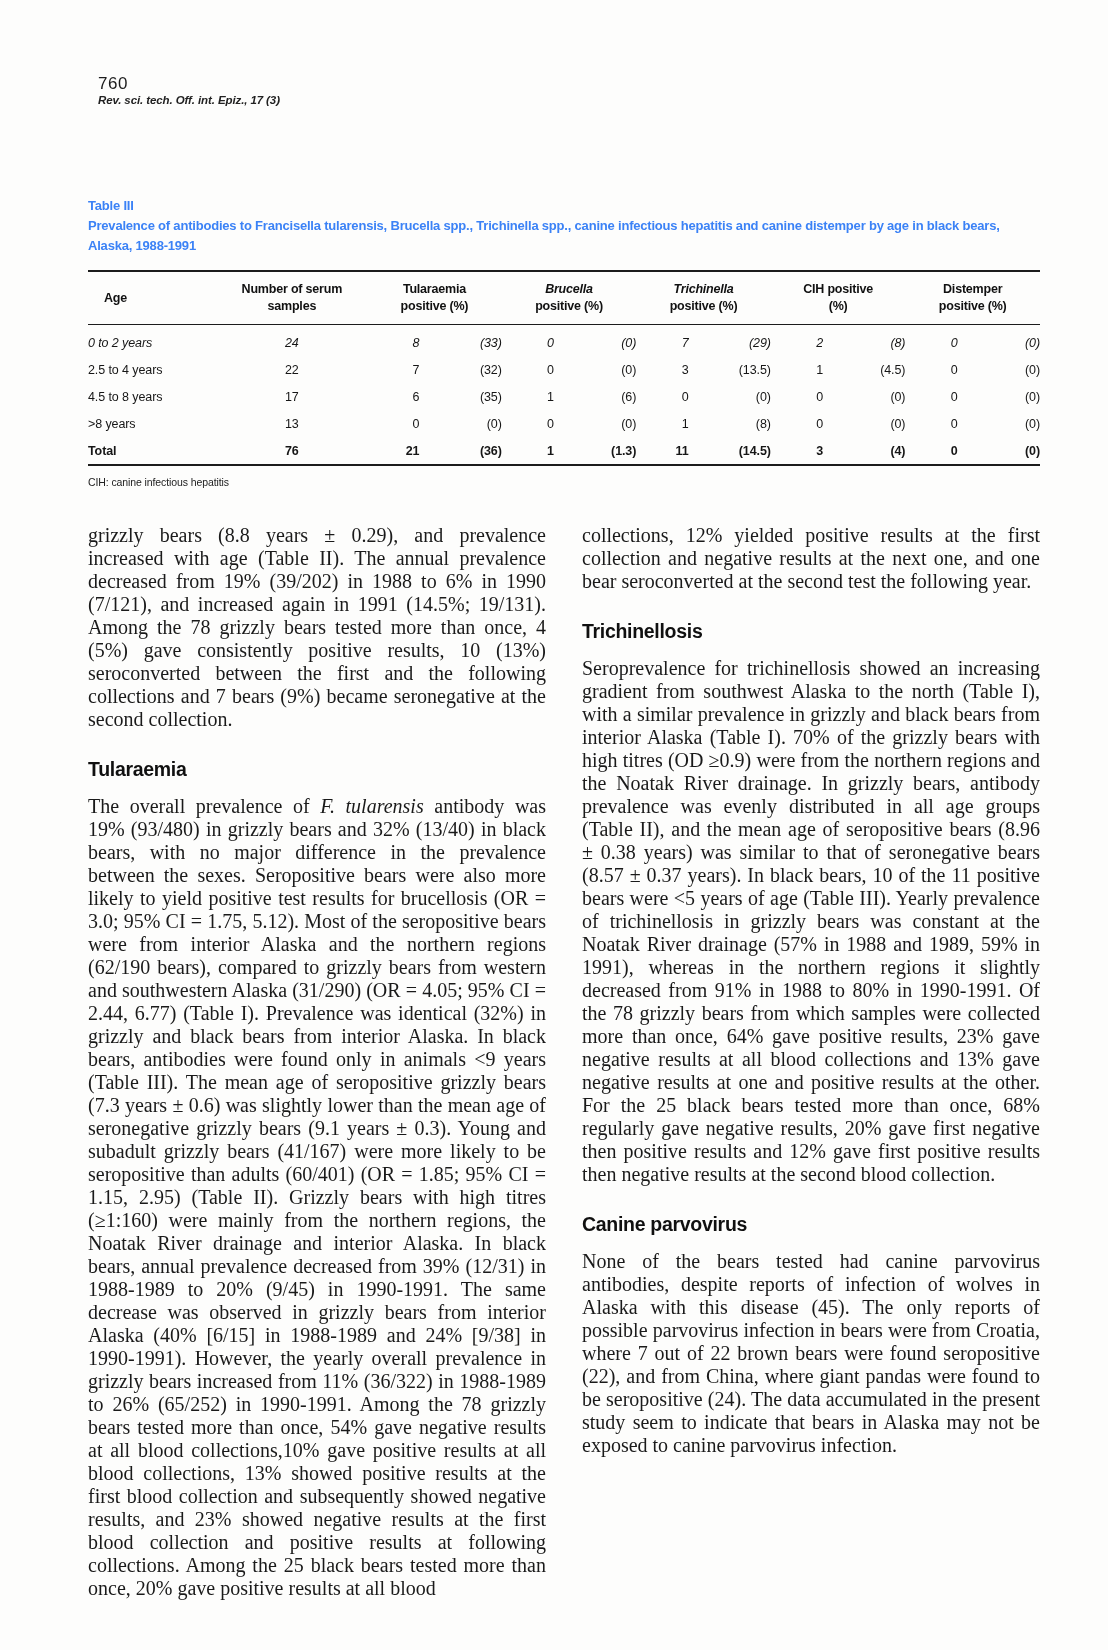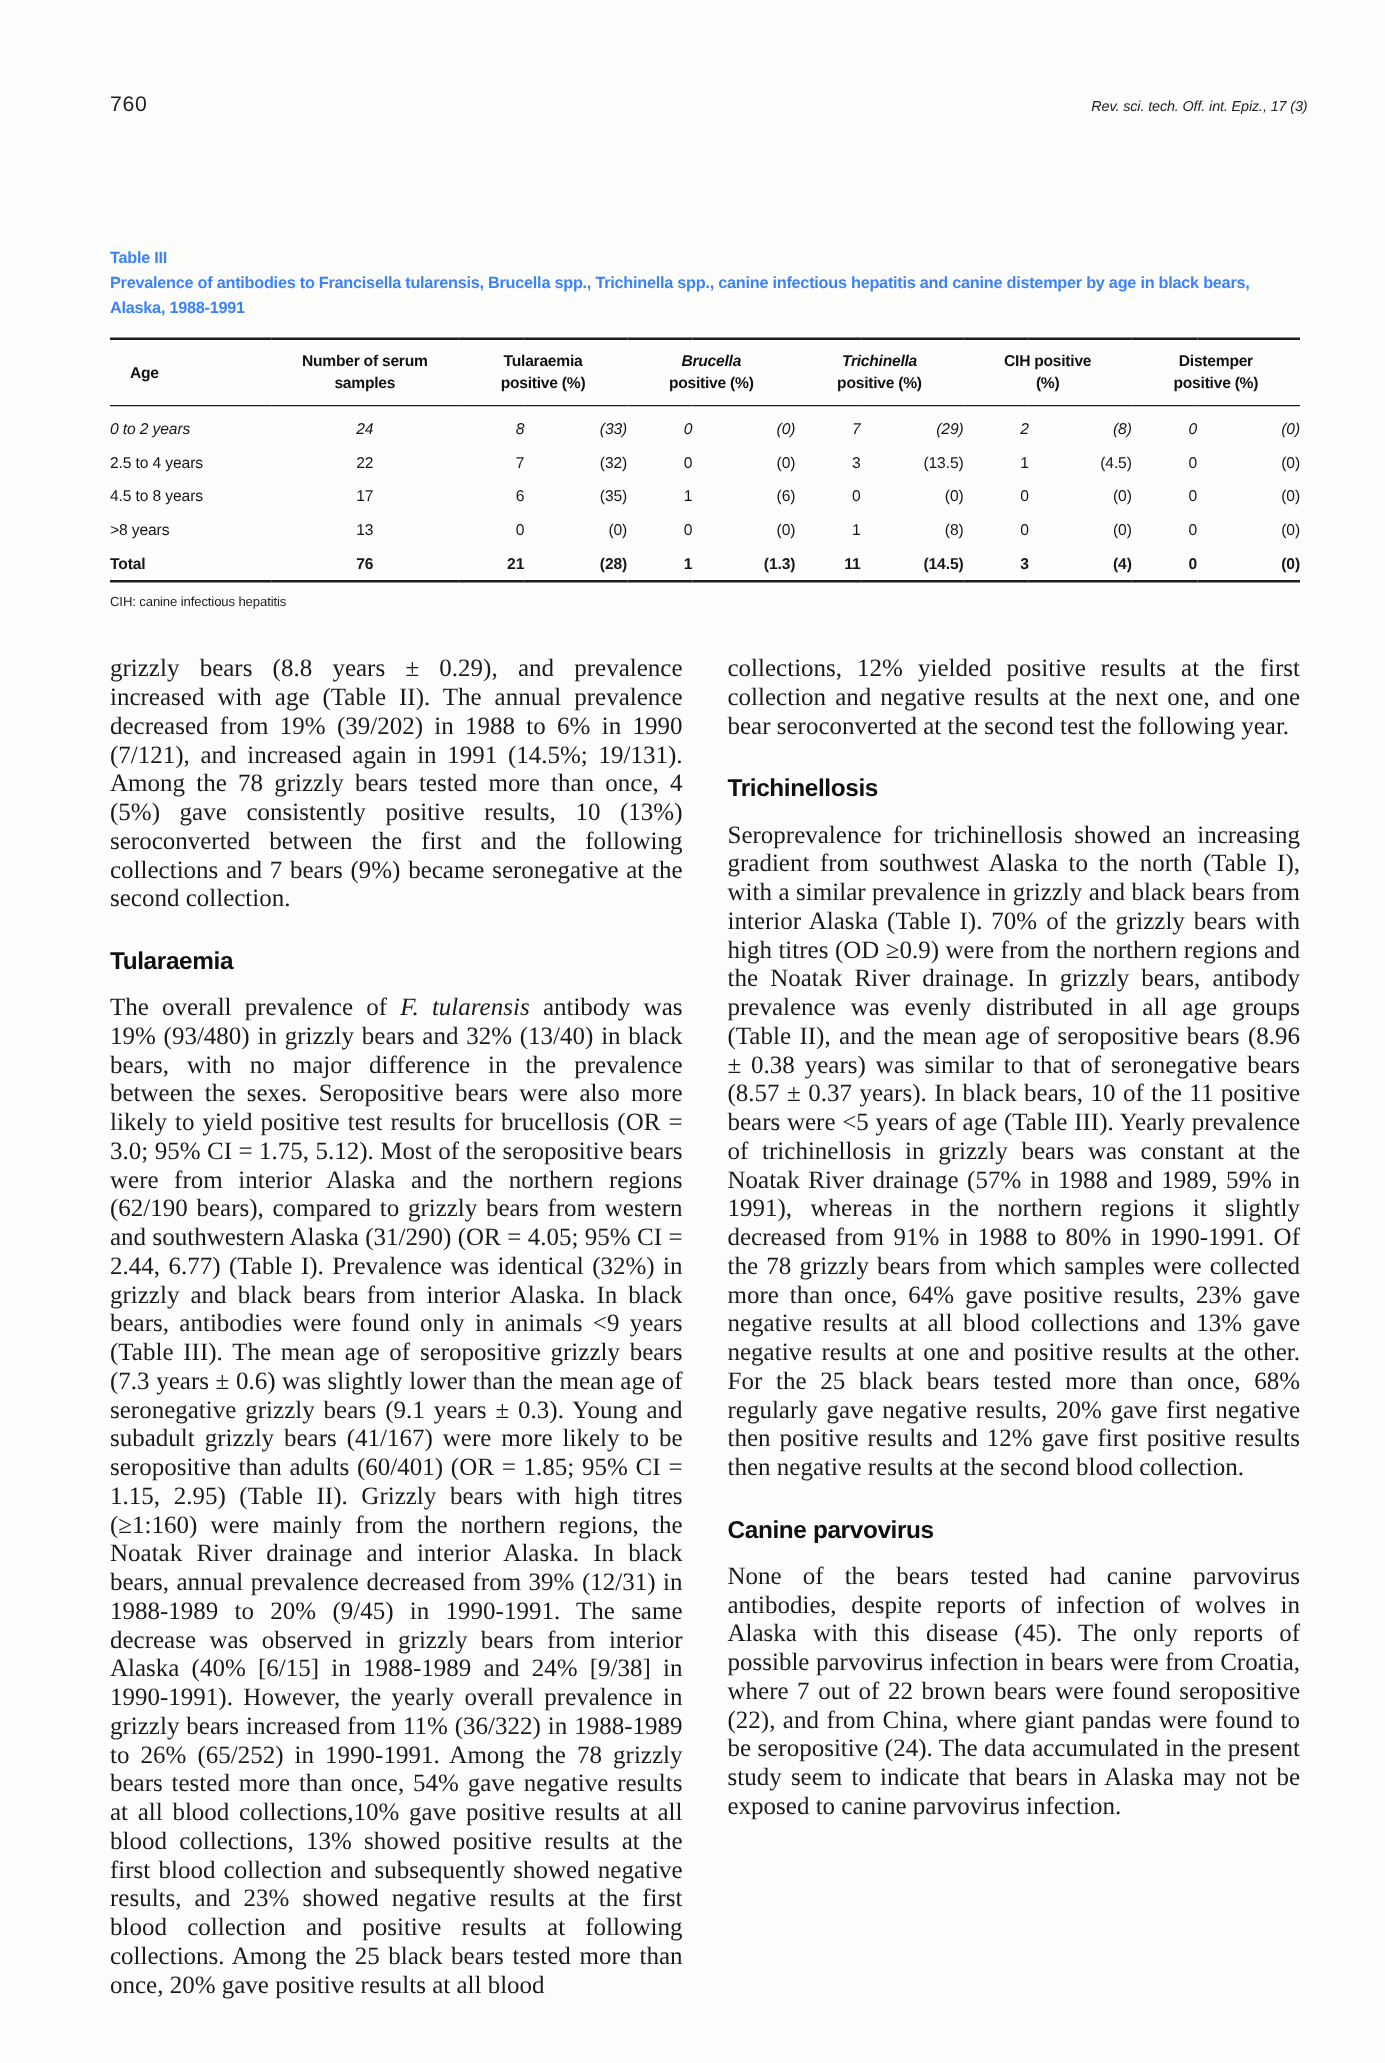--- a/index.html
+++ b/index.html
@@ -7,30 +7,30 @@
     position:relative;
     width:1108px;height:1650px;
     background:#fdfdfc;
     margin:0 auto;
     overflow:hidden;
     color:#161616;
   }
   
   .run-head{
     position:absolute;top:74px;left:88px;right:62px;
-    display:flex;justify-content:space-between;align-items:baseline;
+    display:flex;justify-content:space-between;align-items:baseline;flex-direction:column;
   }
   .page-num{
     font-family:"Liberation Sans",sans-serif;
     font-size:17px;letter-spacing:0.5px;color:#1d1d1d;
   }
   .journal-ref{
     font-family:"Liberation Sans",sans-serif;
-    font-style:italic;font-weight:normal;
-    font-size:11.5px;letter-spacing:-0.1px;color:#222;
+    font-style:italic;font-weight:bold;
+    font-size:11.5px;letter-spacing:-0.1px;color:#222;margin-left:10px;
   }
   
   .table-block{position:absolute;top:196px;left:88px;width:952px;}
   .tbl-label,.tbl-caption{
     font-family:"Liberation Sans",sans-serif;
     font-weight:bold;font-size:13px;letter-spacing:-0.2px;
     line-height:1.55;color:#3b82f6;
   }
   .tbl-caption .it{}
   table.datatable{
@@ -181,21 +181,21 @@
             <td class="c-pct">(8)</td>
             <td class="c-cnt">0</td>
             <td class="c-pct">(0)</td>
             <td class="c-cnt">0</td>
             <td class="c-pct">(0)</td>
           </tr>
           <tr class="total-row">
             <td class="c-age">Total</td>
             <td class="c-n">76</td>
             <td class="c-cnt">21</td>
-            <td class="c-pct">(28)</td>
+            <td class="c-pct">(36)</td>
             <td class="c-cnt">1</td>
             <td class="c-pct">(1.3)</td>
             <td class="c-cnt">11</td>
             <td class="c-pct">(14.5)</td>
             <td class="c-cnt">3</td>
             <td class="c-pct">(4)</td>
             <td class="c-cnt">0</td>
             <td class="c-pct">(0)</td>
           </tr>
         </tbody>

